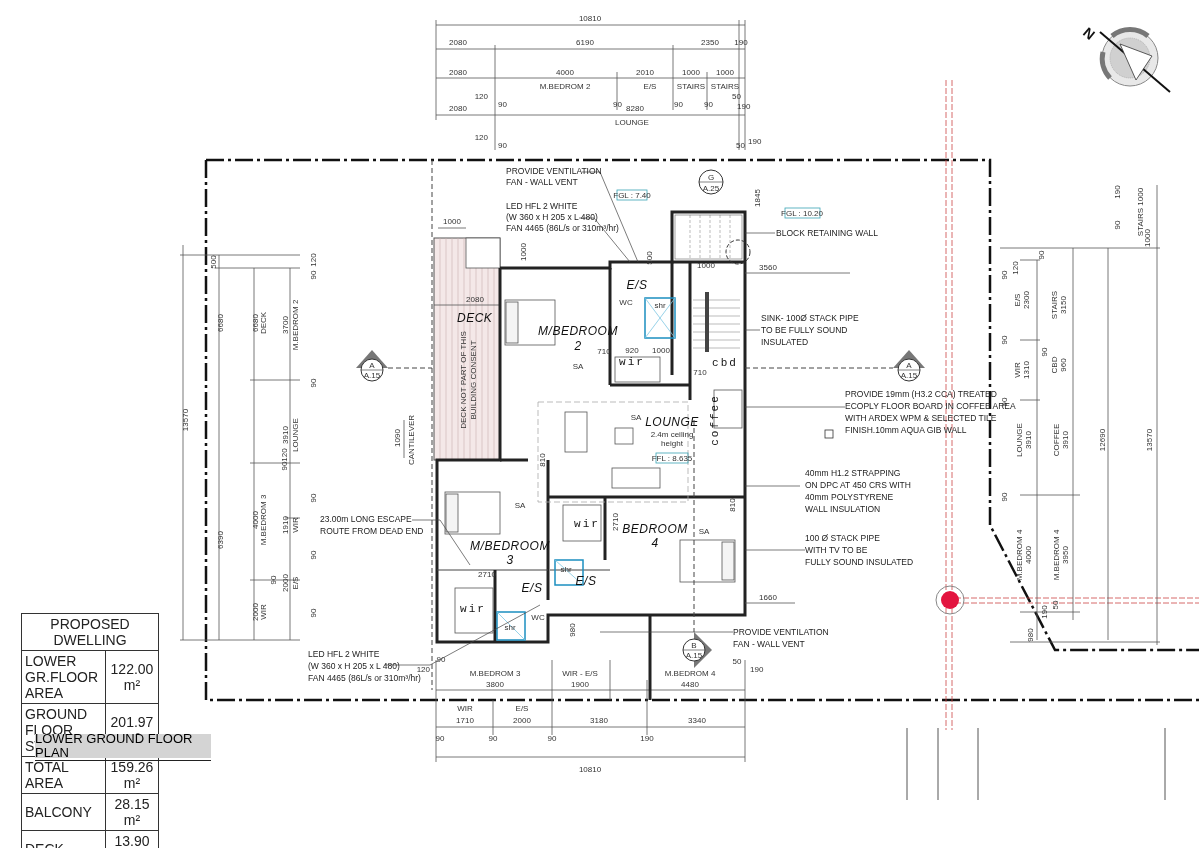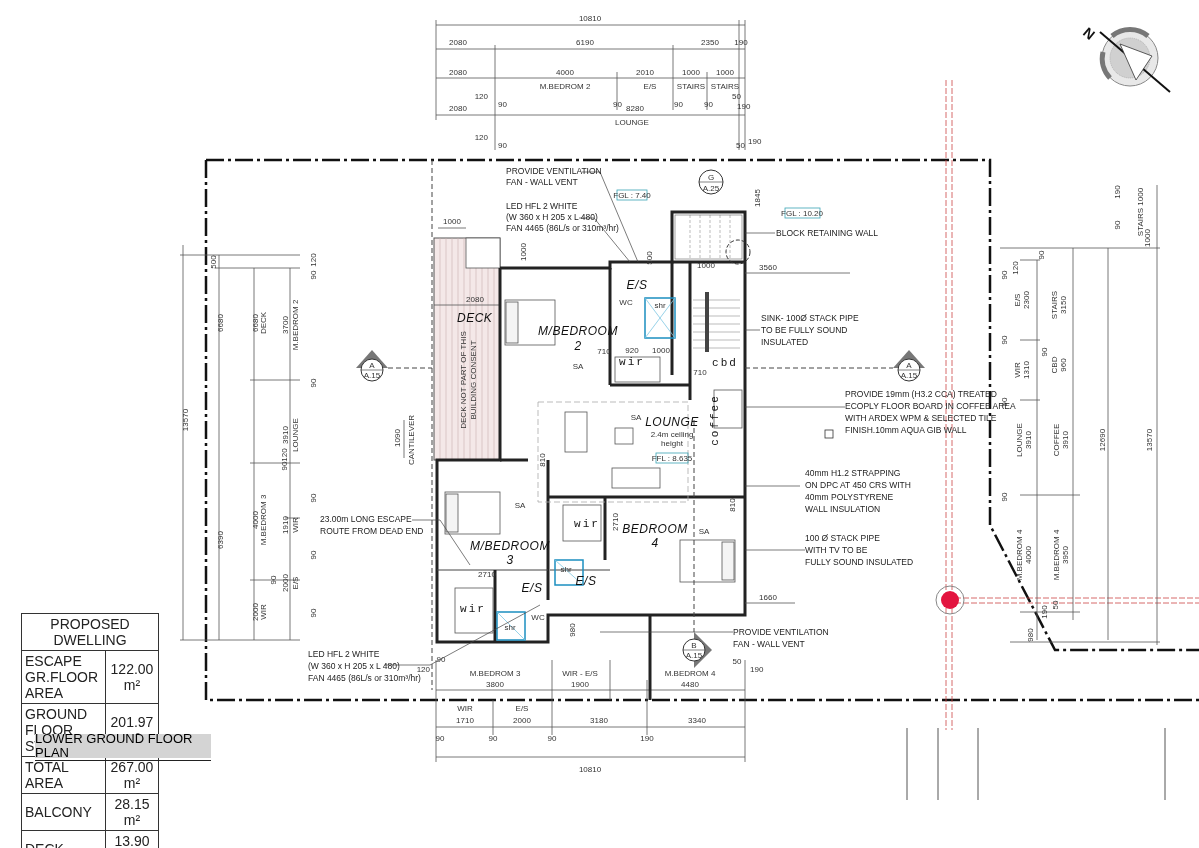--- a/index.html
+++ b/index.html
@@ -477,30 +477,30 @@
     <text x="-48" y="-24" font-size="14" font-family="Liberation Sans, sans-serif" fill="#111" font-weight="bold" transform="rotate(40,-48,-24)">N</text>
   </g>
 </svg>
 
 <table class="schedule">
   <tbody>
       <tr>
         <td class="hd" colspan="2">PROPOSED DWELLING</td>
       </tr>
   <tr>
-    <td>ESCAPE GR.FLOOR AREA</td>
+    <td>LOWER GR.FLOOR AREA</td>
     <td class="v">122.00 m²</td>
   </tr>
   <tr>
     <td>GROUND FLOOR  STACK</td>
     <td class="v">201.97 m²</td>
   </tr>
   <tr class="b">
     <td>TOTAL  AREA</td>
-    <td class="v">267.00 m²</td>
+    <td class="v">159.26 m²</td>
   </tr>
   <tr class="b">
     <td>BALCONY</td>
     <td class="v">28.15 m²</td>
   </tr>
   <tr class="b">
     <td>DECK</td>
     <td class="v">13.90 m²</td>
   </tr>
 </tbody>

